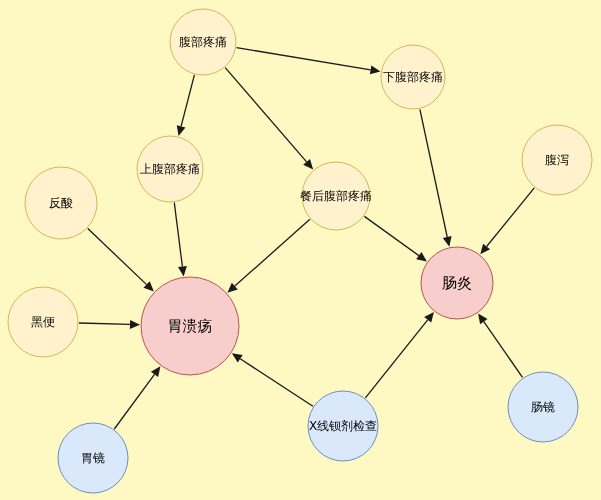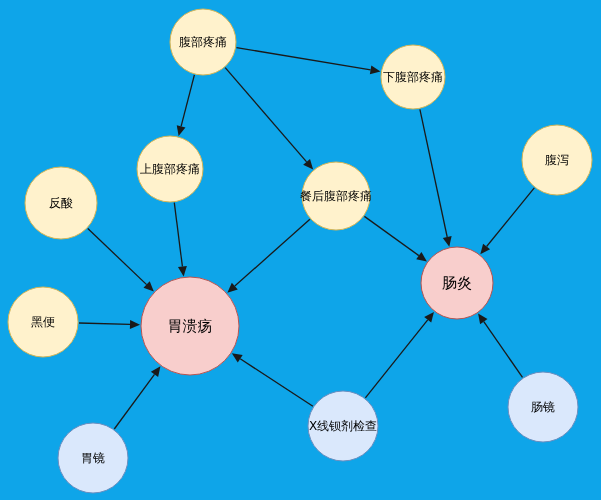--- a/index.html
+++ b/index.html
@@ -5,21 +5,21 @@
   html, body {
     margin: 0;
     padding: 0;
     background: #ffffff;
     font-family: "DejaVu Sans", sans-serif;
   }
   .canvas {
     position: relative;
     width: 601px;
     height: 500px;
-    background: #0ea5e9;
+    background: #fef9c3;
     overflow: hidden;
   }
   svg text {
     font-family: "DejaVu Sans", sans-serif;
     user-select: none;
   }
   svg g.node { cursor: pointer; }
 </style>
 </head>
 <body>

